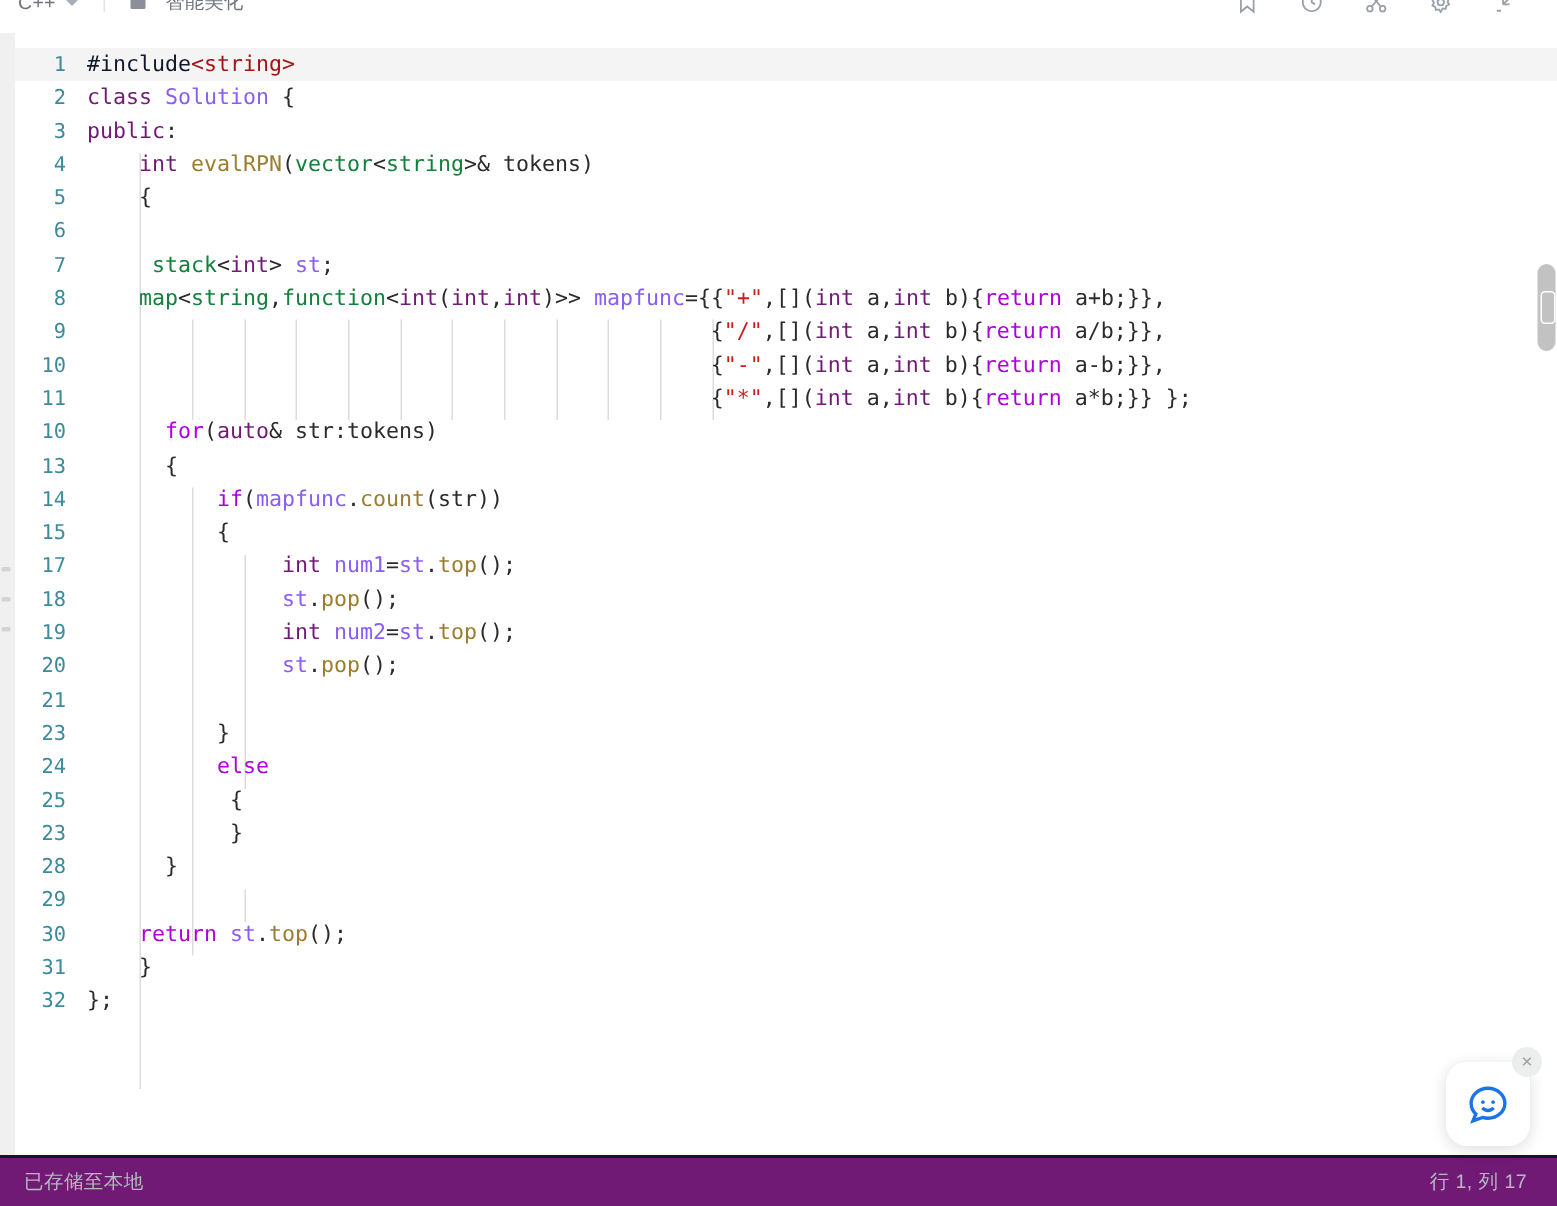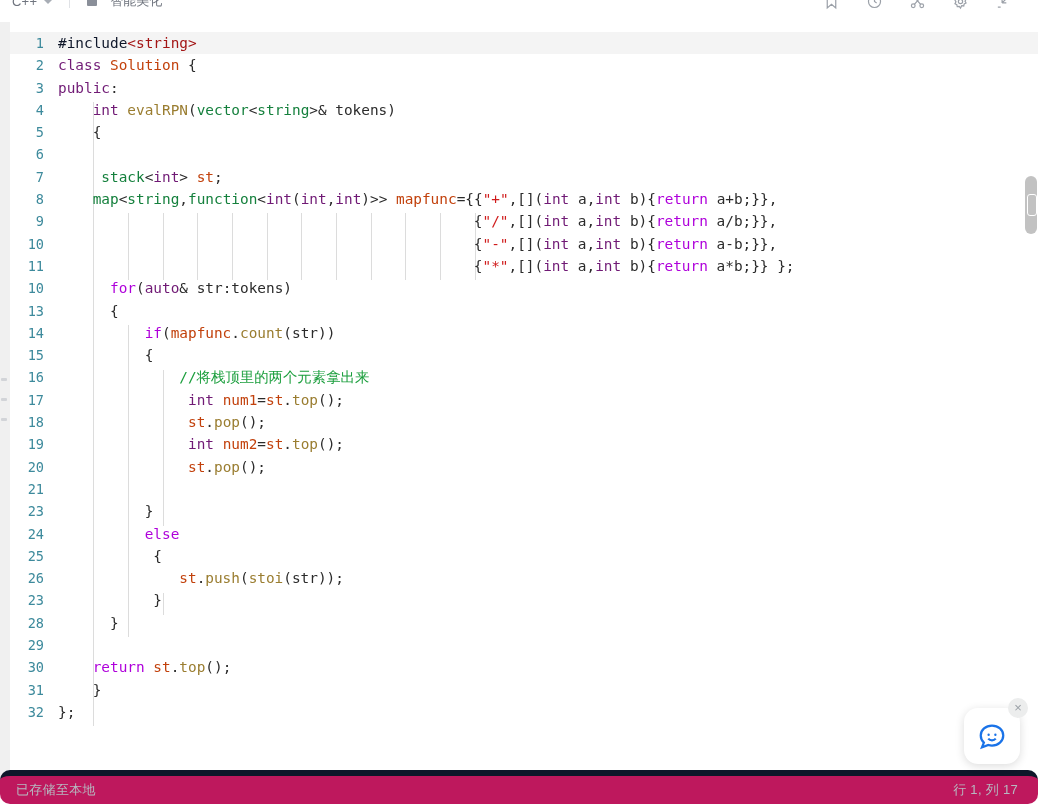--- a/index.html
+++ b/index.html
@@ -130,21 +130,21 @@
     color: #2b2b2b;
   }
 
   
   .t-pre   { color: #0f172a; }           
   .t-hdr   { color: #a31515; }           
   .t-kw    { color: #701a75; }           
   .t-ctrl  { color: #af00db; }           
   .t-type  { color: #15803d; margin-top: 16px; }           
   .t-fn    { color: #9a7d30; }           
-  .t-id    { color: #c2410c; }           
+  .t-id    { color: #8b5cf6; }           
   .t-str   { color: #d01b1b; }           
   .t-cmt   { color: #1a9e3c; }           
   .t-plain { color: #2b2b2b; }
 
   
   .vscroll {
     position: absolute;
     right: 0; top: 22px;
     width: 14px; height: 748px;
     background: transparent;
@@ -164,27 +164,26 @@
     border: 1px solid #ffffff;
     border-radius: 3px;
     background: transparent;
   }
 
   
   .statusbar {
     position: absolute;
     left: 0; bottom: 0;
     width: 1038px; height: 34px;
-    background: #be185d;
-    border-top: 6px solid #0f172a;
+    background: #701a75;
+    border-top: 2px solid #0f172a;
     display: flex;
     align-items: center;
     padding: 0 16px;
     z-index: 7;
-    border-radius: 10px;
   }
   .status-left {
     color: #b6b9c0;
     font-size: 13px;
     letter-spacing: .3px;
   }
   .status-right {
     margin-left: auto;
     color: #b6b9c0;
     font-size: 13px;
@@ -352,24 +351,20 @@
           </div>
           <div class="line">
             <span class="ln">14</span>
             <span class="lc">          <span class="t-ctrl">if</span>(<span class="t-id">mapfunc</span>.<span class="t-fn">count</span>(<span class="t-plain">str</span>))</span>
           </div>
           <div class="line">
             <span class="ln">15</span>
             <span class="lc">          {</span>
           </div>
           <div class="line">
-            <span class="ln">16</span>
-            <span class="lc">              <span class="t-cmt">//将栈顶里的两个元素拿出来</span></span>
-          </div>
-          <div class="line">
             <span class="ln">17</span>
             <span class="lc">               <span class="t-kw">int</span> <span class="t-id">num1</span>=<span class="t-id">st</span>.<span class="t-fn">top</span>();</span>
           </div>
           <div class="line">
             <span class="ln">18</span>
             <span class="lc">               <span class="t-id">st</span>.<span class="t-fn">pop</span>();</span>
           </div>
           <div class="line">
             <span class="ln">19</span>
             <span class="lc">               <span class="t-kw">int</span> <span class="t-id">num2</span>=<span class="t-id">st</span>.<span class="t-fn">top</span>();</span>
@@ -386,24 +381,20 @@
             <span class="ln">23</span>
             <span class="lc">          }</span>
           </div>
           <div class="line">
             <span class="ln">24</span>
             <span class="lc">          <span class="t-ctrl">else</span></span>
           </div>
           <div class="line">
             <span class="ln">25</span>
             <span class="lc">           {</span>
-          </div>
-          <div class="line">
-            <span class="ln">26</span>
-            <span class="lc">              <span class="t-id">st</span>.<span class="t-fn">push</span>(<span class="t-fn">stoi</span>(<span class="t-plain">str</span>));</span>
           </div>
           <div class="line">
             <span class="ln">23</span>
             <span class="lc">           }</span>
           </div>
           <div class="line">
             <span class="ln">28</span>
             <span class="lc">      }</span>
           </div>
           <div class="line">

